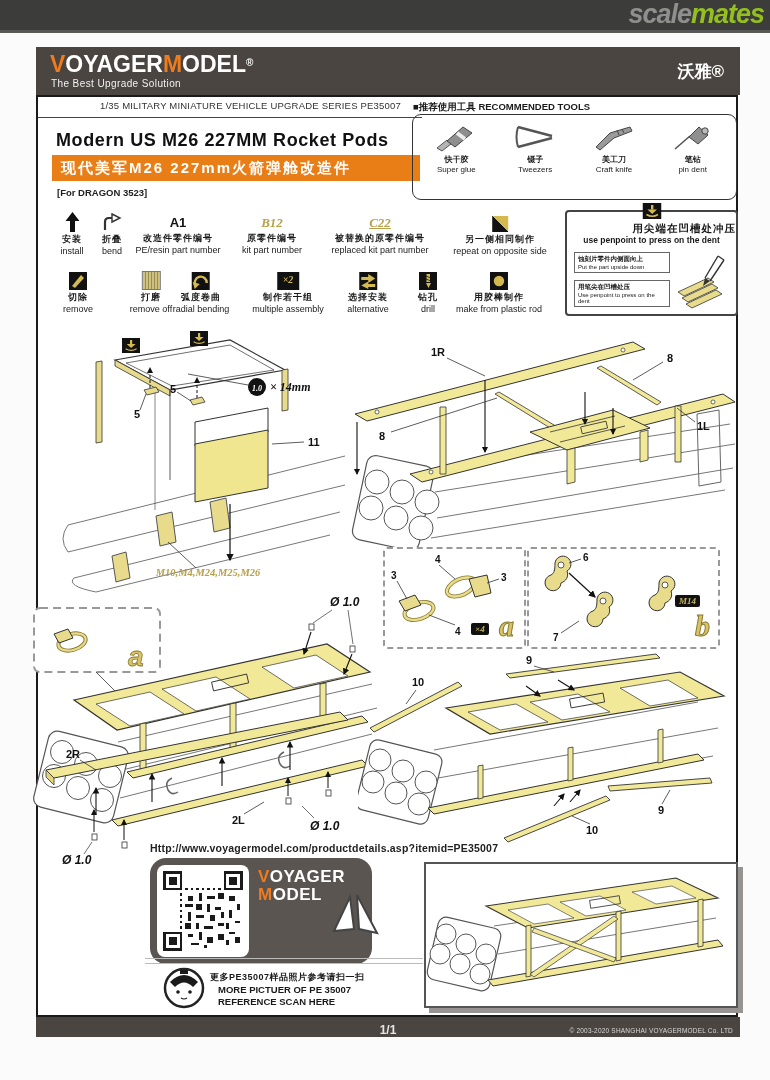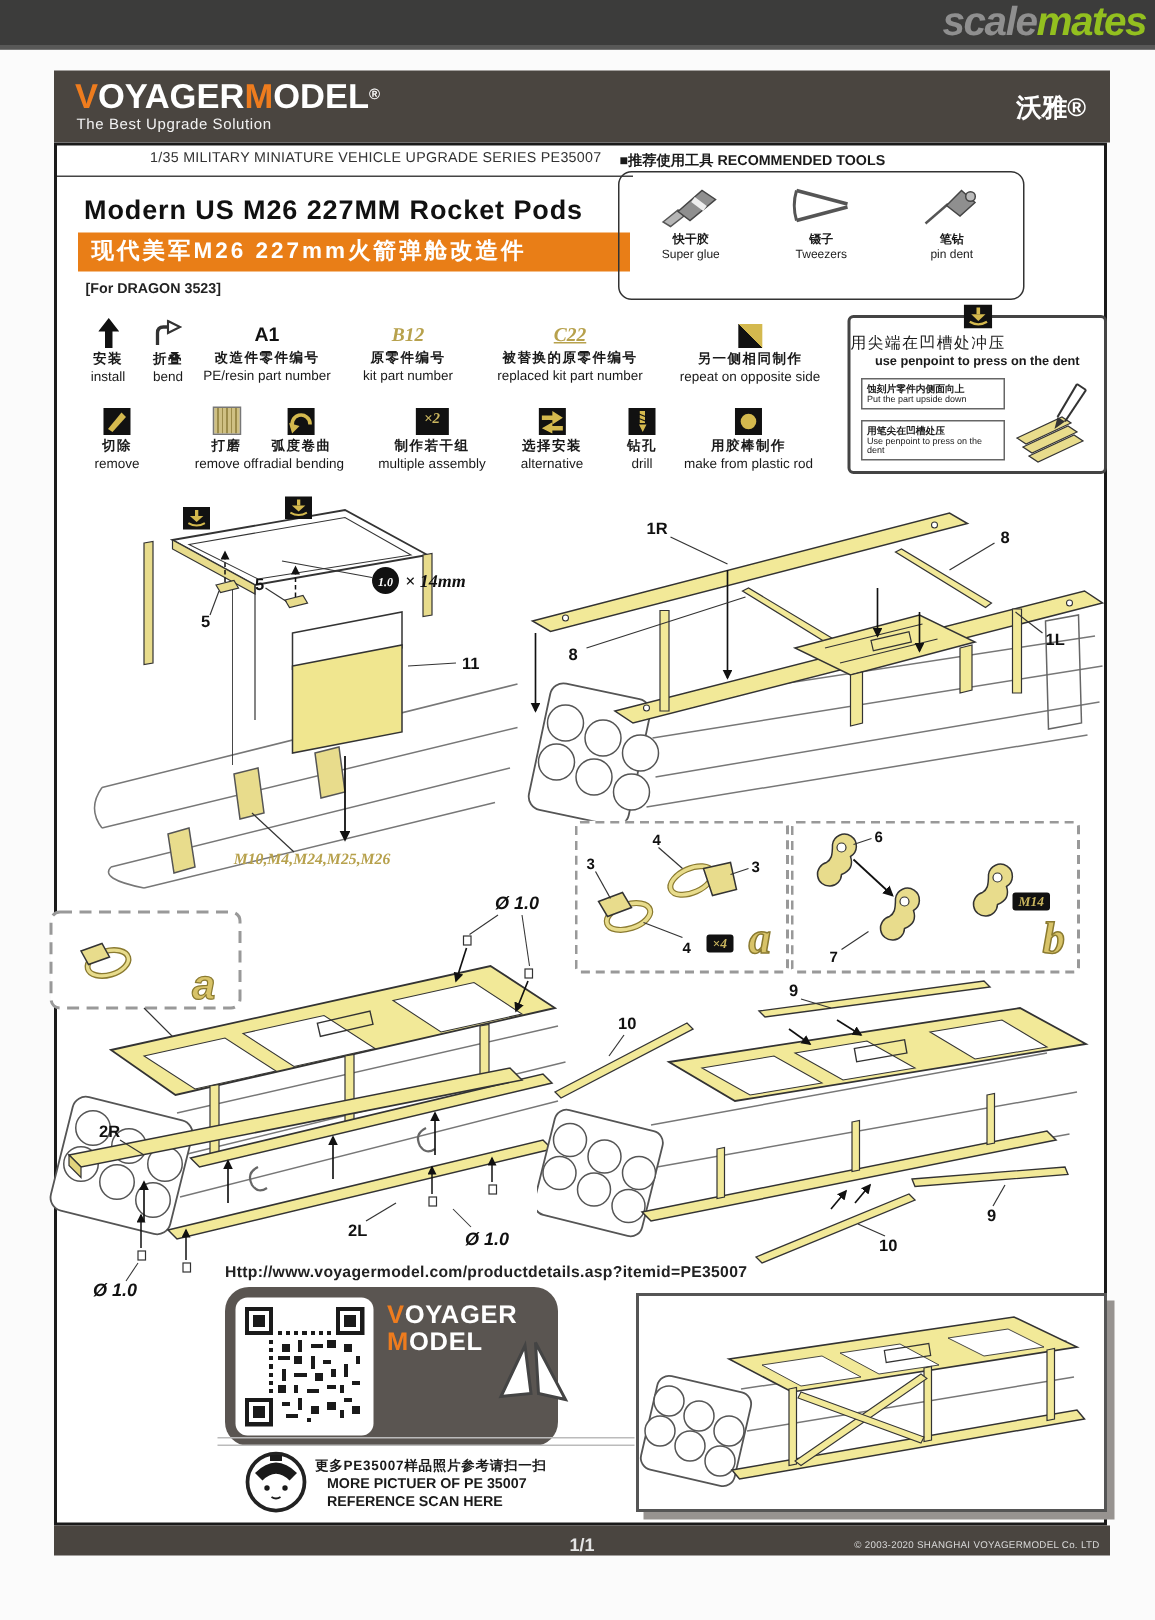--- a/index.html
+++ b/index.html
@@ -25,21 +25,21 @@
 
   .series{left:100px;top:100px;font-size:9.5px;color:#333;letter-spacing:.2px}
   .series-line{left:38px;top:117px;width:384px;height:1px;background:#444}
   .title-en{left:56px;top:130px;font-size:18px;font-weight:600;letter-spacing:.6px;color:#111}
   .orange-bar{left:52px;top:155px;width:368px;height:26px;background:#e97e17}
   .orange-bar span{display:block;color:#fff;font-weight:700;font-size:15px;line-height:26px;padding-left:9px;letter-spacing:2px}
   .forkit{left:57px;top:187px;font-size:9.5px;font-weight:700;color:#222}
 
   
   .tools-heading{left:413px;top:101px;font-size:9.5px;font-weight:700}
-  .tools-box{left:412px;top:114px;width:271px;height:86px;border:1.5px solid #333;border-radius:9px;
+  .tools-box{left:412px;top:114px;width:325px;height:86px;border:1.5px solid #333;border-radius:9px;
              display:flex;justify-content:space-between;padding:5px 4px;box-sizing:border-box}
   .tool{text-align:center;flex:1}
   .tool .t-icon{height:34px;display:flex;align-items:center;justify-content:center}
   .t-cn{font-size:8px;font-weight:700}
   .t-en{font-size:8px}
 
   
   .leg{position:absolute;transform:translateX(-50%);text-align:center;width:max-content}
   .leg-r1{top:212px}.leg-r2{top:270px}
   .leg-icon{height:20px;display:flex;align-items:flex-end;justify-content:center;margin-bottom:1px}
@@ -50,21 +50,21 @@
   .leg-cn{font-size:9px;font-weight:700;letter-spacing:1px}
   .leg-en{font-size:9px}
   .blk{width:18px;height:18px;background:#111;position:relative}
   .grind-sq{width:17px;height:17px;border:1px solid #777;
      background:repeating-linear-gradient(90deg,#cfc083 0 2px,#9c8c4a 2px 3px)}
   .rep-sq{width:16px;height:16px;background:linear-gradient(45deg,#111 50%,#d4b94e 50%)}
 
   
   .pp-box{left:565px;top:210px;width:173px;height:106px;border:2px solid #444;border-radius:4px;box-sizing:border-box}
   .pp-icon{position:absolute;left:50%;top:-9px;transform:translateX(-50%)}
-  .pp-cn{position:absolute;left:0;right:0;top:10px;text-align:left;font-size:10.5px;font-weight:400;letter-spacing:1px}
+  .pp-cn{position:absolute;left:0;right:0;top:10px;text-align:right;font-size:10.5px;font-weight:700;letter-spacing:1px}
   .pp-en{position:absolute;left:0;right:0;top:23px;text-align:center;font-size:8.5px;font-weight:700}
   .pp-mini{position:absolute;left:7px;width:96px;border:1px solid #666;padding:2px 3px;box-sizing:border-box}
   .pp-mini1{top:40px}.pp-mini2{top:68px}
   .mini-cn{font-size:6.5px;font-weight:700}
   .mini-en{font-size:6px}
 
   svg text{font-family:"Liberation Sans",sans-serif}
   .lbl{font-weight:700;font-size:11px;fill:#111}
   .lbl-s{font-weight:700;font-size:10px;fill:#111}
   .spec{font-family:"Liberation Serif",serif;font-style:italic;font-weight:700}
@@ -140,20 +140,31 @@
   <div class="tool">
     <div class="t-icon">
       <svg width="42" height="30">
           <path d="M4,5 L38,14" stroke="#555" stroke-width="2.4" fill="none"></path>
           <path d="M4,25 L38,16" stroke="#555" stroke-width="2.4" fill="none"></path>
           <path d="M4,5 Q1,15 4,25" stroke="#555" stroke-width="2" fill="none"></path>
         </svg>
     </div>
     <div class="t-cn">镊子</div>
     <div class="t-en">Tweezers</div>
+  </div>
+  <div class="tool">
+    <div class="t-icon">
+      <svg width="44" height="30">
+          <polygon points="4,25 18,11 38,5 40,9 22,16 8,28" fill="#9a9a9a" stroke="#444" stroke-width="1"></polygon>
+          <line x1="25" y1="8" x2="27" y2="13" stroke="#444" stroke-width="1"></line>
+          <line x1="30" y1="7" x2="32" y2="11" stroke="#444" stroke-width="1"></line>
+        </svg>
+    </div>
+    <div class="t-cn">美工刀</div>
+    <div class="t-en">Craft knife</div>
   </div>
   <div class="tool">
     <div class="t-icon">
       <svg width="42" height="30">
           <line x1="3" y1="27" x2="18" y2="14" stroke="#555" stroke-width="1.6"></line>
           <polygon points="17,15 27,5 36,13 26,22" fill="#8f8f8f" stroke="#444" stroke-width="1"></polygon>
           <circle cx="33" cy="9" r="3.2" fill="#bbb" stroke="#444" stroke-width="1"></circle>
         </svg>
     </div>
     <div class="t-cn">笔钻</div>

